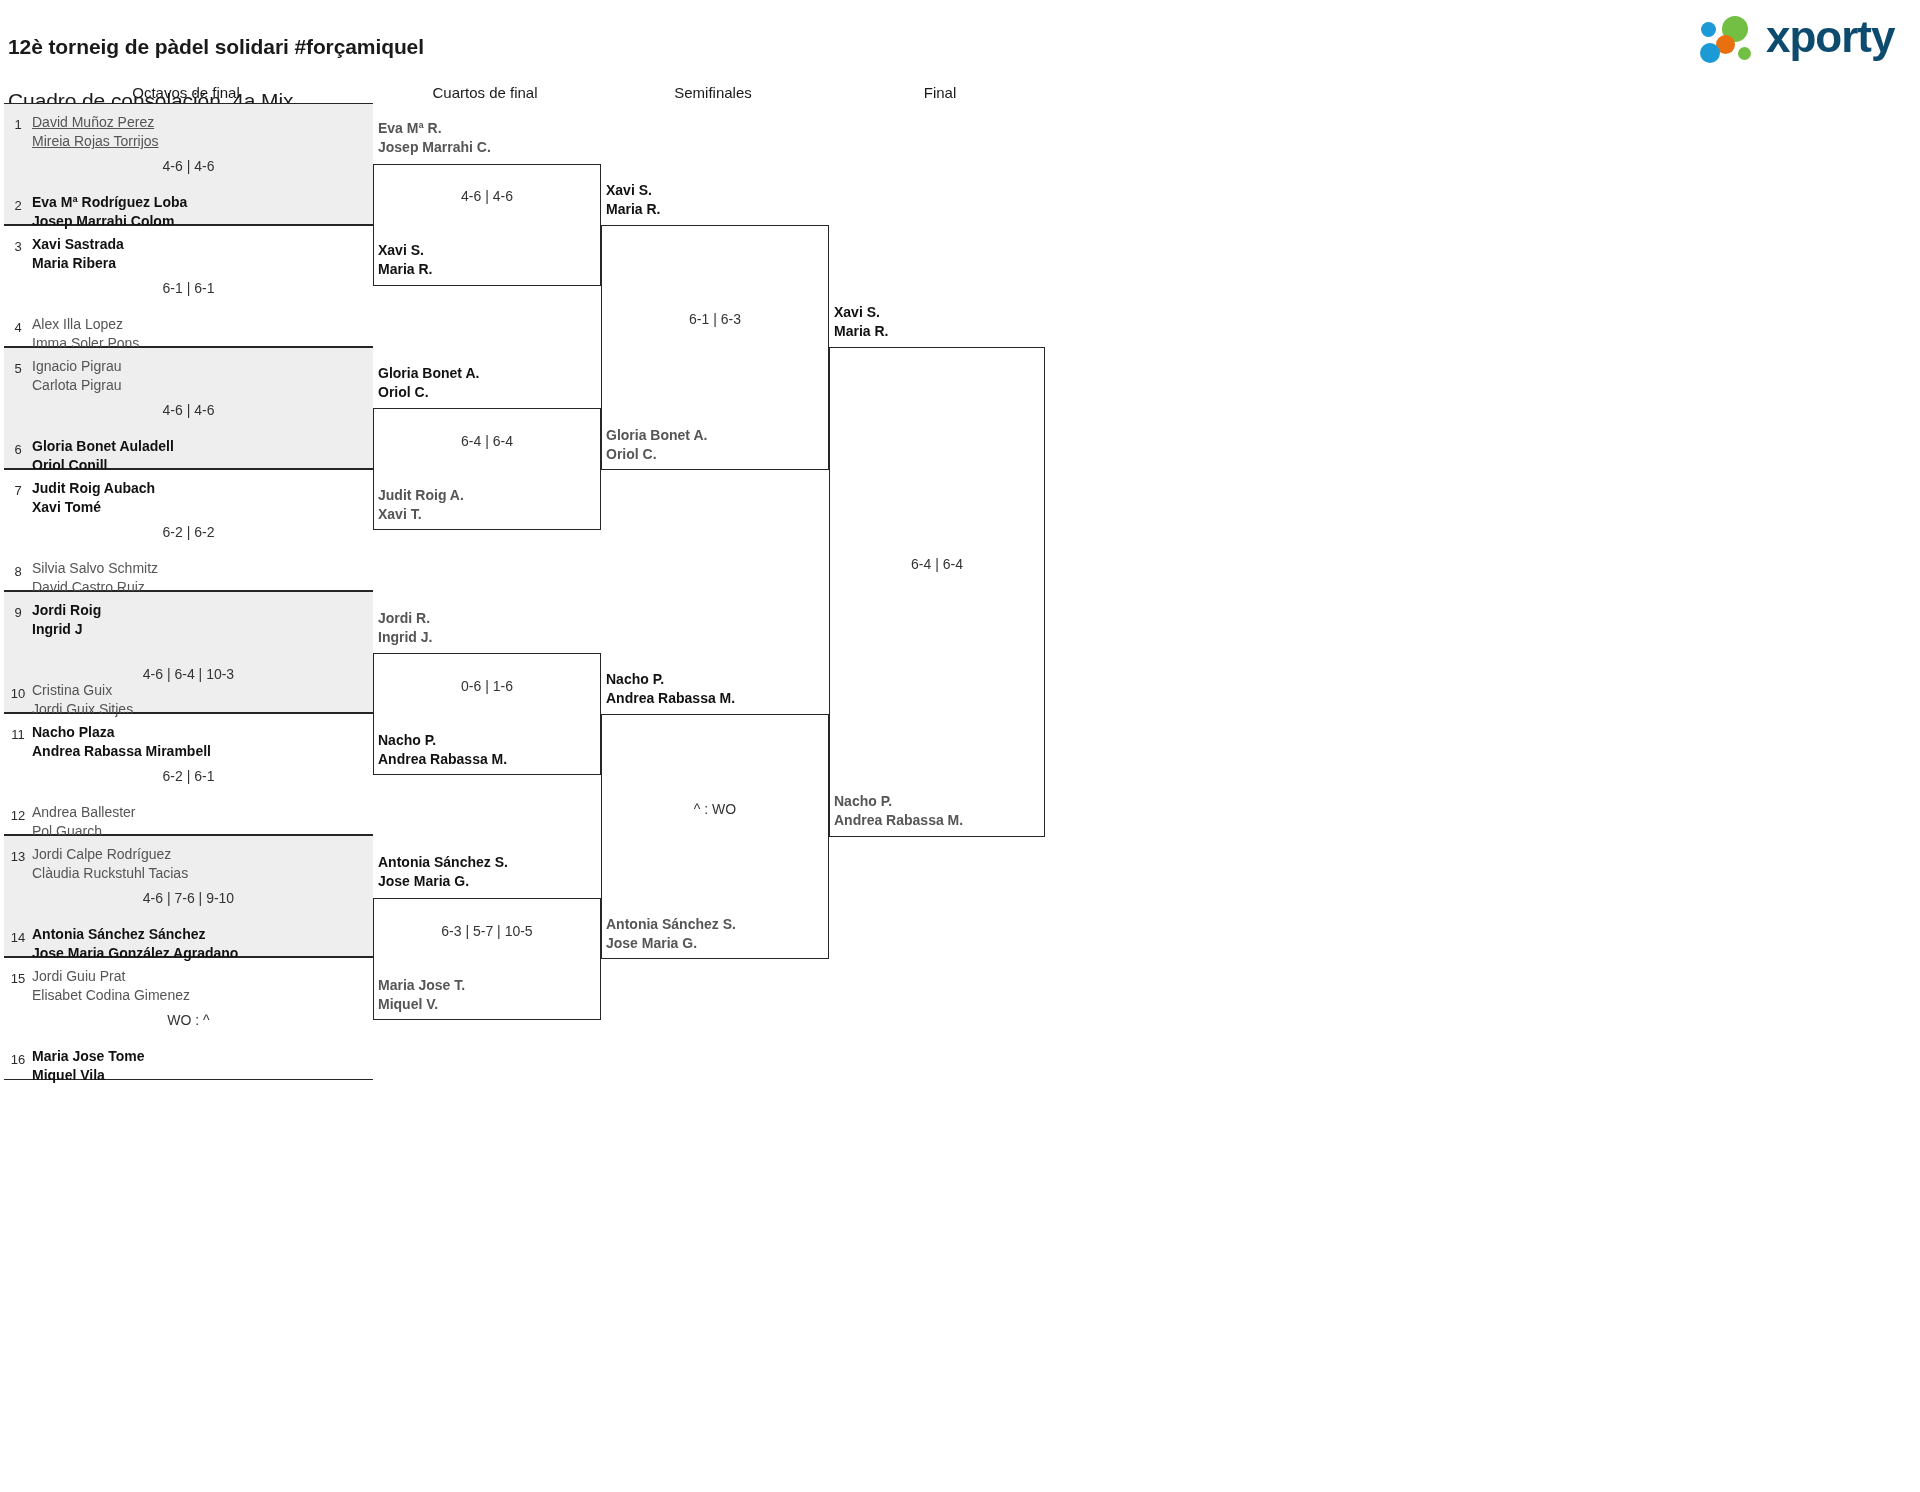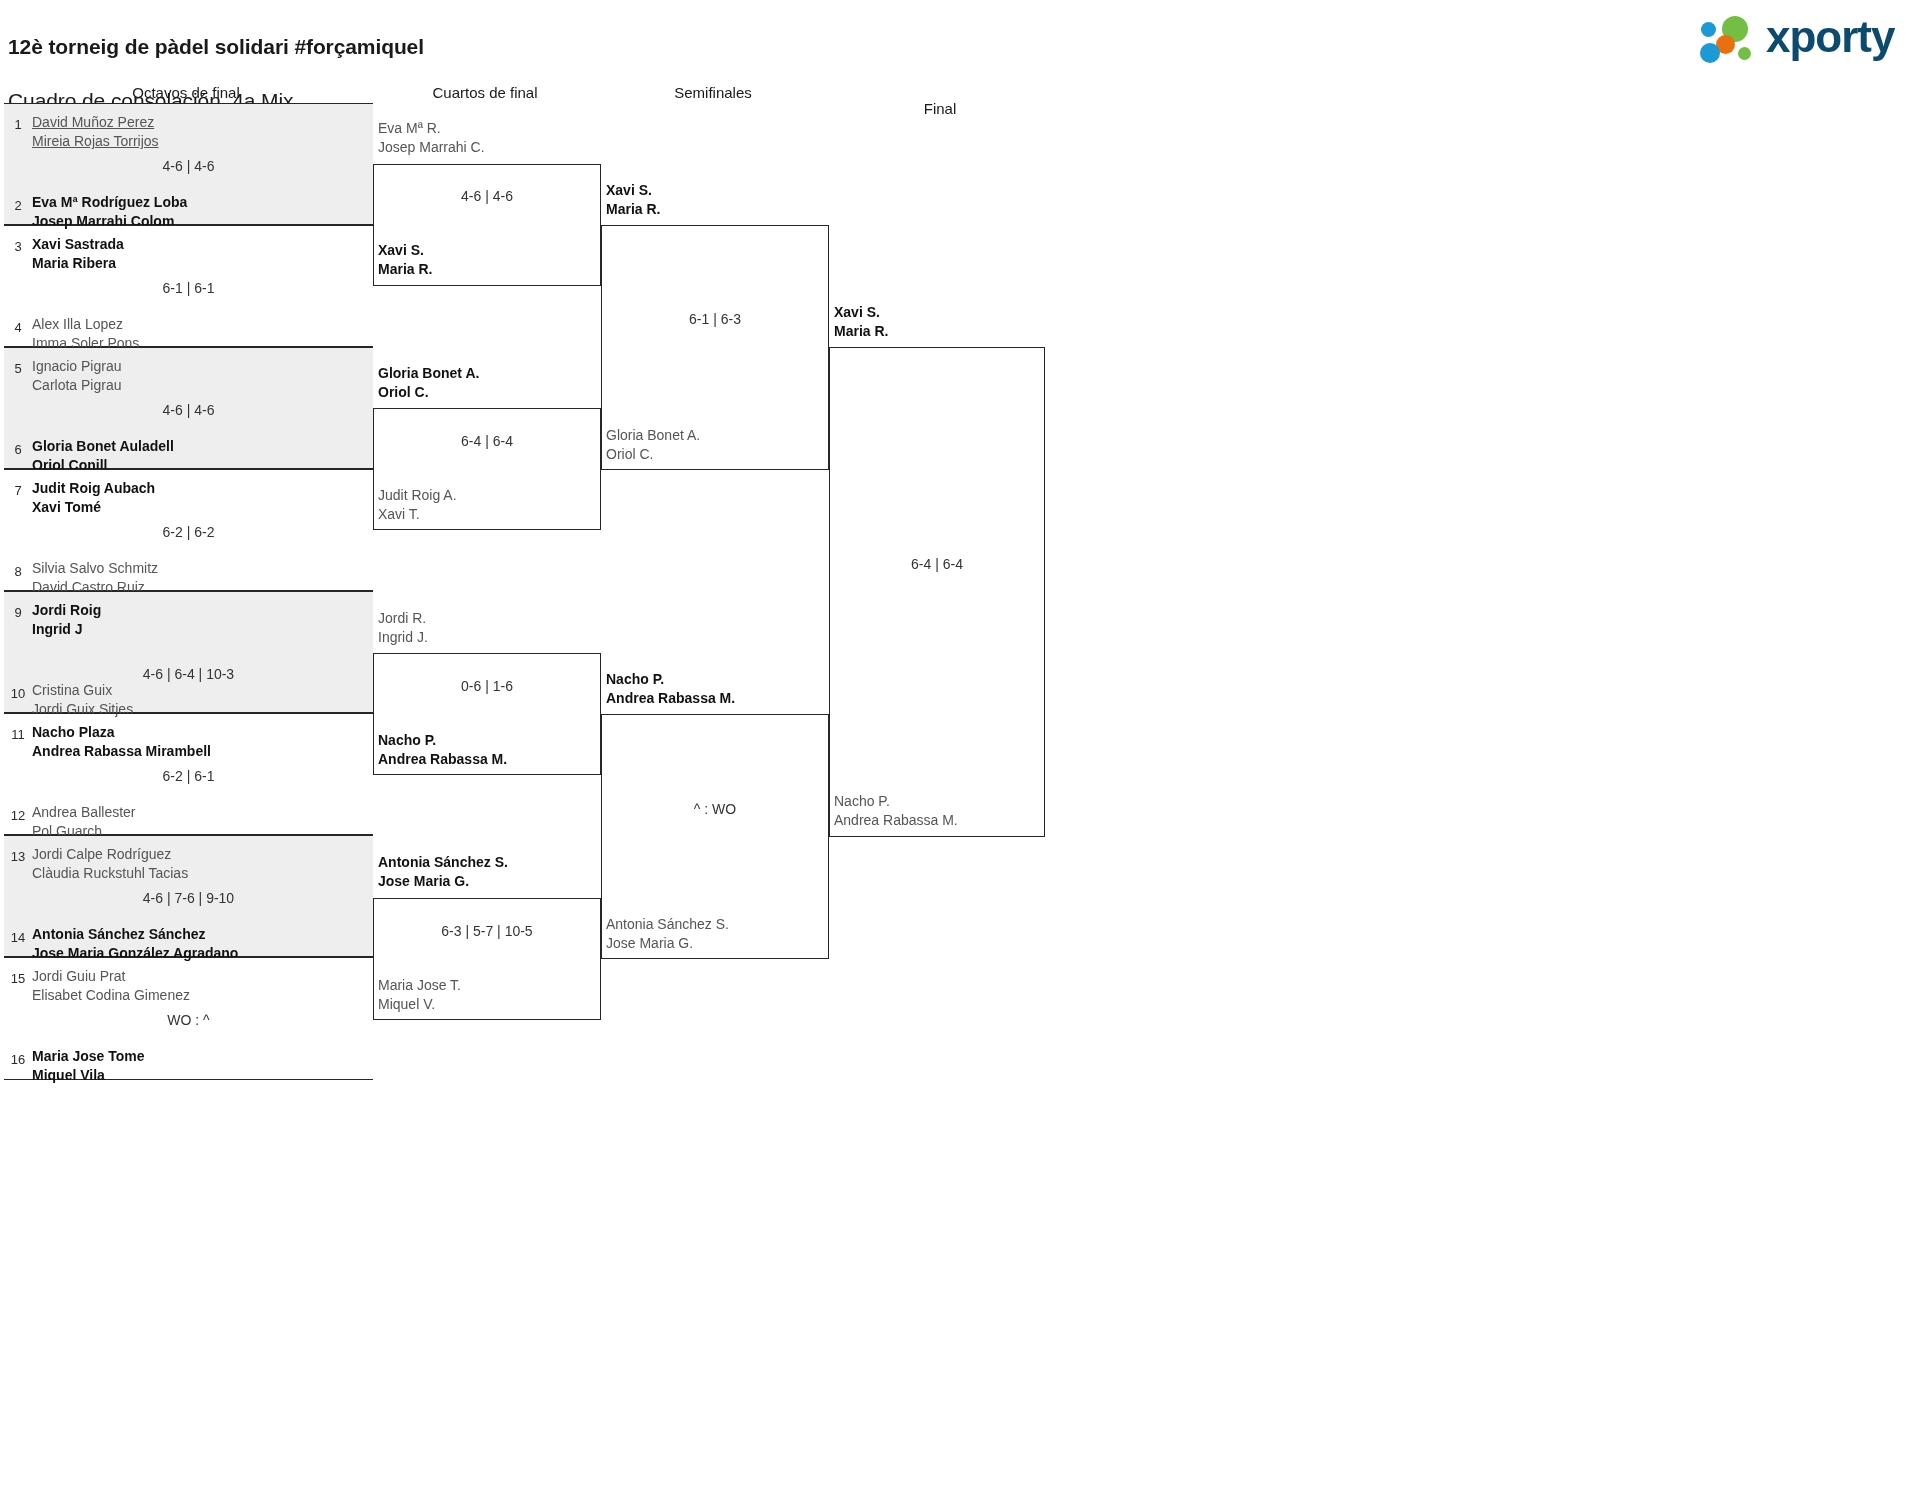--- a/index.html
+++ b/index.html
@@ -37,21 +37,21 @@
   .r1 .team.win{font-weight:bold;color:#111111;}
   .r1 .team.lose{color:#555555;}
   .r1 .score{position:absolute;width:100%;text-align:center;font-size:14px;
              color:#333333;}
 
   
   .cbox{position:absolute;box-sizing:border-box;border:1px solid #262626;}
 
   .rteam{position:absolute;font-size:14px;line-height:19px;white-space:nowrap;}
   .rteam.win{font-weight:bold;color:#111111;}
-  .rteam.lose{color:#555555;}
+  .rteam.lose{color:#555555;font-weight:bold;}
   .rscore{position:absolute;font-size:14px;color:#333333;text-align:center;
           white-space:nowrap;}
 </style>
 </head>
 <body>
 
 <div id="title">
   <div>12è torneig de pàdel solidari #forçamiquel</div>
   <div class="l2">Cuadro de consolación. 4a Mix</div>
 </div>
@@ -63,21 +63,21 @@
     <span class="dot" style="left:16px;top:19px;width:19px;height:19px;background:#e8700f;"></span>
     <span class="dot" style="left:0px;top:27px;width:20px;height:20px;background:#1b9ad6;"></span>
     <span class="dot" style="left:38px;top:31px;width:13px;height:13px;background:#72bf44;"></span>
   </div>
   <div class="wordmark">xporty</div>
 </div>
 
 <div class="round-head" style="left:36px;width:300px;">Octavos de final</div>
 <div class="round-head" style="left:335px;width:300px;">Cuartos de final</div>
 <div class="round-head" style="left:563px;width:300px;">Semifinales</div>
-<div class="round-head" style="left:790px;width:300px;margin-top:16px;">Final</div>
+<div class="round-head" style="left:790px;width:300px;">Final</div>
 
 <div id="bracket">
 
   <div class="r1 shade" style="top:103px;height:122px;">
     <div class="seed" style="top:13px;">1</div>
     <div class="team lose" style="top:9px;text-decoration:underline;">
       <div>David Muñoz Perez</div>
       <div>Mireia Rojas Torrijos</div>
     </div>
     <div class="score" style="top:54px;">4-6 | 4-6</div>

